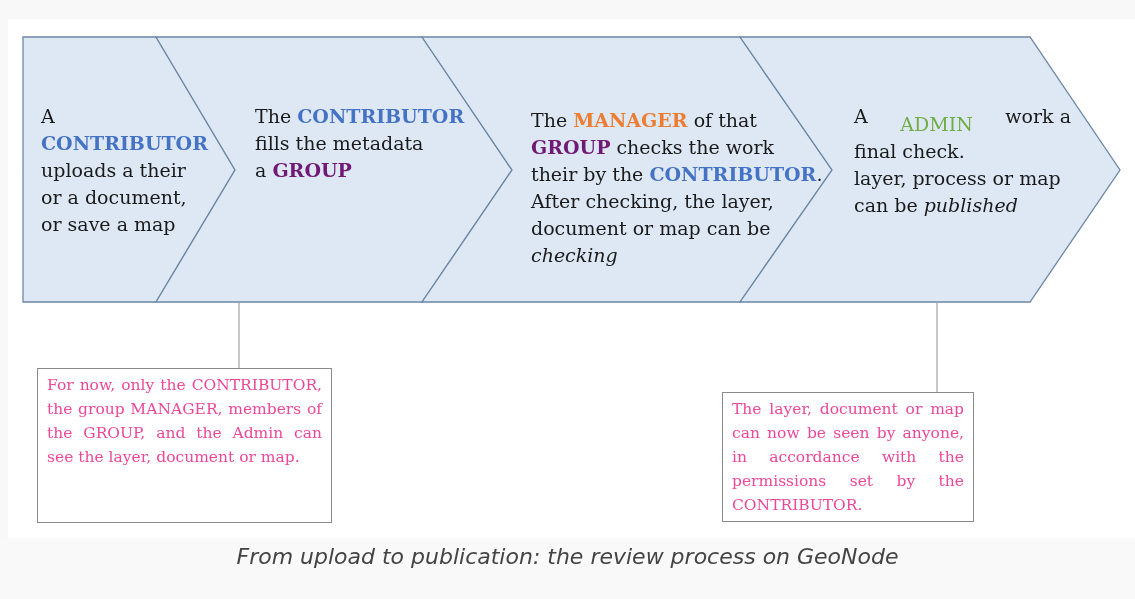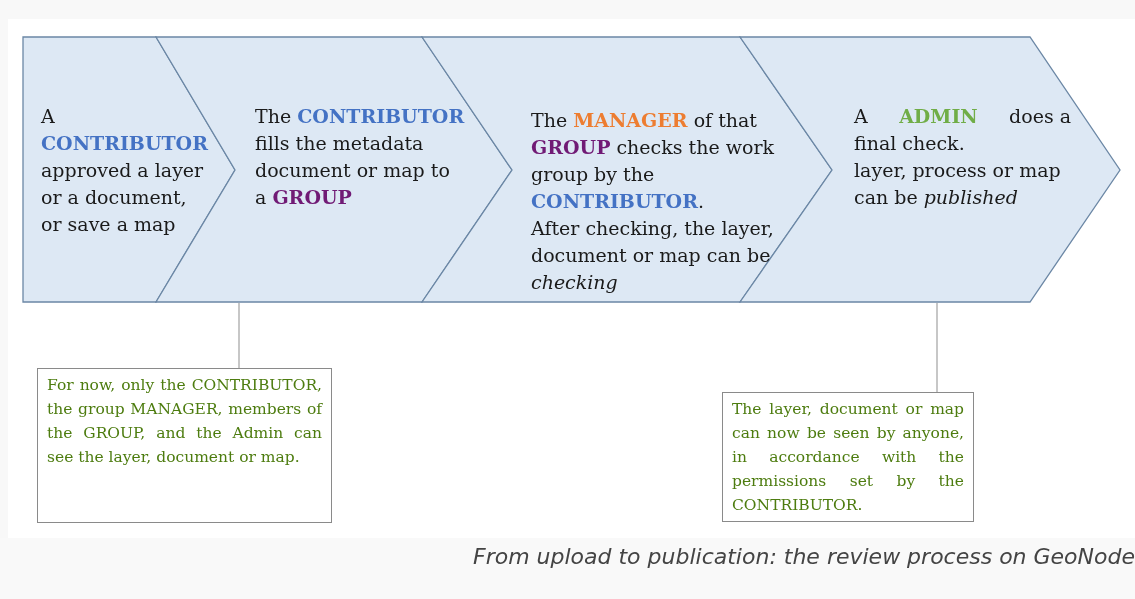--- a/index.html
+++ b/index.html
@@ -3,67 +3,66 @@
 <meta charset="utf-8">
 <style>
   html,body{margin:0;padding:0;}
   body{width:1135px;height:599px;background:#f8f8f8;position:relative;overflow:hidden;font-family:"DejaVu Serif","Liberation Serif",serif;}
   .canvas{position:absolute;left:8px;top:19px;width:1127px;height:519px;background:#ffffff;}
   svg.flow{position:absolute;left:0;top:0;}
   .step{position:absolute;font-family:"DejaVu Serif","Liberation Serif",serif;font-size:19px;line-height:27px;color:#1a1a1a;}
   .blue{color:#4472c4;font-weight:bold;}
   .red{color:#701a75;font-weight:bold;}
   .orange{color:#ed7d31;font-weight:bold;}
-  .green{color:#70ad47;font-weight:bold;}
-  .note{position:absolute;background:#fff;border:1px solid #8a8a8a;font-family:"DejaVu Serif","Liberation Serif",serif;font-size:15.5px;line-height:24px;color:#4d7c0f;padding:4px 9px 4px 9px;box-sizing:border-box;text-align:justify;text-align-last:left;}
-  .caption{position:absolute;left:0;top:538px;width:1135px;height:61px;background:#f9f9f9;text-align:right;font-family:"DejaVu Sans","Liberation Sans",sans-serif;font-style:italic;font-size:22px;line-height:38px;color:#444;}
+  .green{color:#70ad47;font-weight:normal;margin-top:8px;}
+  .note{position:absolute;background:#fff;border:1px solid #8a8a8a;font-family:"DejaVu Serif","Liberation Serif",serif;font-size:15.5px;line-height:24px;color:#ec4899;padding:4px 9px 4px 9px;box-sizing:border-box;text-align:justify;text-align-last:left;}
+  .caption{position:absolute;left:0;top:538px;width:1135px;height:61px;background:#f9f9f9;text-align:center;font-family:"DejaVu Sans","Liberation Sans",sans-serif;font-style:italic;font-size:22px;line-height:38px;color:#444;}
 </style>
 </head>
 <body>
 
 <div class="canvas"></div>
 
 <svg class="flow" width="1135" height="599">
   <polygon points="23,37 156,37 235,170 156,302 23,302" fill="#dde8f4" stroke="#6b87a5" stroke-width="1.3"></polygon>
   <polygon points="156,37 422,37 512,170 422,302 156,302 235,170" fill="#dde8f4" stroke="#6b87a5" stroke-width="1.3"></polygon>
   <polygon points="422,37 740,37 832,170 740,302 422,302 512,170" fill="#dde8f4" stroke="#6b87a5" stroke-width="1.3"></polygon>
   <polygon points="740,37 1030,37 1120,170 1030,302 740,302 832,170" fill="#dde8f4" stroke="#6b87a5" stroke-width="1.3"></polygon>
   <line x1="239" y1="303" x2="239" y2="368" stroke="#b5b5b5" stroke-width="1.5"></line>
   <line x1="937" y1="303" x2="937" y2="392" stroke="#b5b5b5" stroke-width="1.5"></line>
 </svg>
 
 <div class="step" style="left:41px;top:103px;width:170px;">
   <div>A</div>
   <div class="blue">CONTRIBUTOR</div>
-  <div>approved a layer</div>
+  <div>uploads a their</div>
   <div>or a document,</div>
   <div>or save a map</div>
 </div>
 
 <div class="step" style="left:255px;top:103px;width:220px;">
   <div><span>The </span><span class="blue">CONTRIBUTOR</span></div>
   <div>fills the metadata</div>
-  <div>document or map to</div>
   <div><span>a </span><span class="red">GROUP</span></div>
 </div>
 
 <div class="step" style="left:531px;top:87px;width:300px;margin-top:20px;">
   <div><span>The </span><span class="orange">MANAGER</span><span> of that</span></div>
   <div><span class="red">GROUP</span><span> checks the work</span></div>
-  <div><span>group by the </span><span class="blue">CONTRIBUTOR</span><span>.</span></div>
+  <div><span>their by the </span><span class="blue">CONTRIBUTOR</span><span>.</span></div>
   <div>After checking, the layer,</div>
   <div>document or map can be</div>
   <div><i>checking</i></div>
 </div>
 
 <div class="step" style="left:854px;top:103px;width:230px;">
   <div style="display:flex;justify-content:space-between;width:217px;">
       <span>A</span>
       <span class="green">ADMIN</span>
-      <span>does a</span>
+      <span>work a</span>
     </div>
   <div>final check.</div>
   <div>layer, process or map</div>
   <div><span>can be </span><i>published</i></div>
 </div>
 
 <div class="note" style="left:37px;top:368px;width:295px;height:155px;">For now, only the CONTRIBUTOR, the group MANAGER, members of the GROUP, and the Admin can see the layer, document or map.</div>
 <div class="note" style="left:722px;top:392px;width:252px;height:130px;">The layer, document or map can now be seen by anyone, in accordance with the permissions set by the CONTRIBUTOR.</div>
 
 <div class="caption">From upload to publication: the review process on GeoNode</div>

